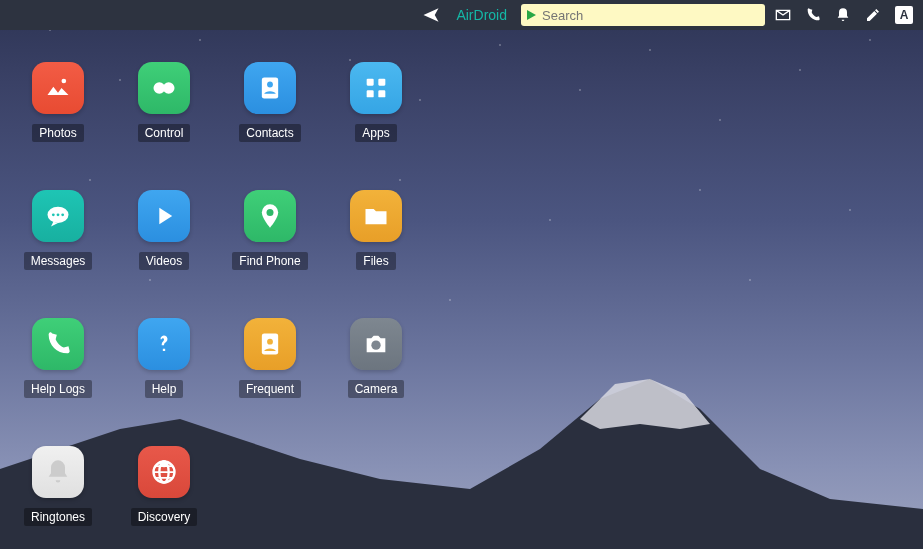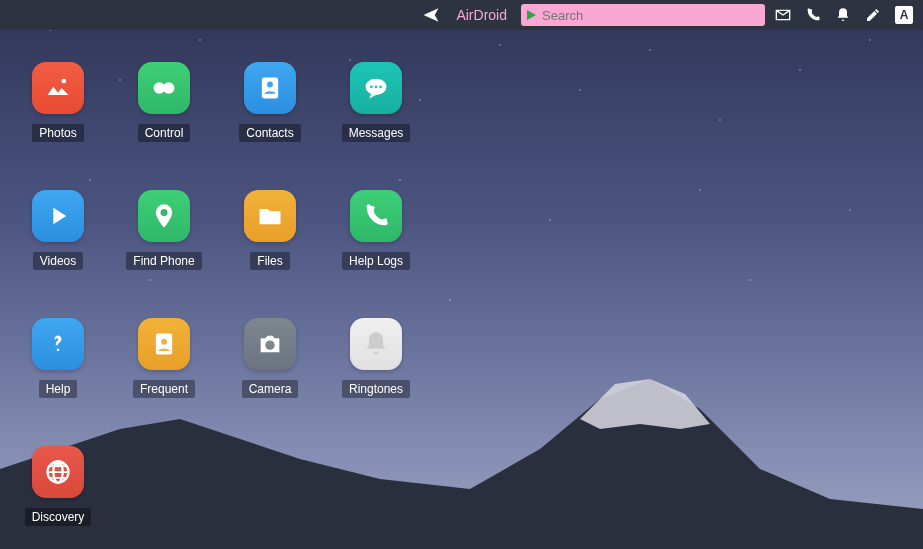--- a/index.html
+++ b/index.html
@@ -52,27 +52,27 @@
       background: #2d3340;
       display: flex;
       align-items: center;
       justify-content: flex-end;
       padding: 0 10px;
       gap: 10px;
       z-index: 10;
     }
     .brand {
       display: flex; align-items: center; gap: 16px;
-      color: #f9a8d4; font-size: 14px; font-weight: 500;
+      color: #14b8a6; font-size: 14px; font-weight: 500;
       margin-right: 4px;
     }
     .brand svg { width: 18px; height: 18px; }
     .search-wrap {
       display: flex; align-items: center;
-      background: #f9a8d4;
+      background: #fef9c3;
       border-radius: 3px;
       height: 22px;
       width: 244px;
       padding: 0 6px;
     }
     .search-wrap .play {
       width: 0; height: 0;
       border-top: 5px solid transparent;
       border-bottom: 5px solid transparent;
       border-left: 9px solid #28a745;
@@ -201,20 +201,28 @@
     </div>
     <div class="app">
       <div class="tile c-blue">
         <svg>
           <use href="#i-contact"></use>
         </svg>
       </div>
       <div class="label">Contacts</div>
     </div>
     <div class="app">
+      <div class="tile c-sky">
+        <svg>
+          <use href="#i-grid"></use>
+        </svg>
+      </div>
+      <div class="label">Apps</div>
+    </div>
+    <div class="app">
       <div class="tile c-teal">
         <svg>
           <use href="#i-message"></use>
         </svg>
       </div>
       <div class="label">Messages</div>
     </div>
     <div class="app">
       <div class="tile c-blue">
         <svg>

